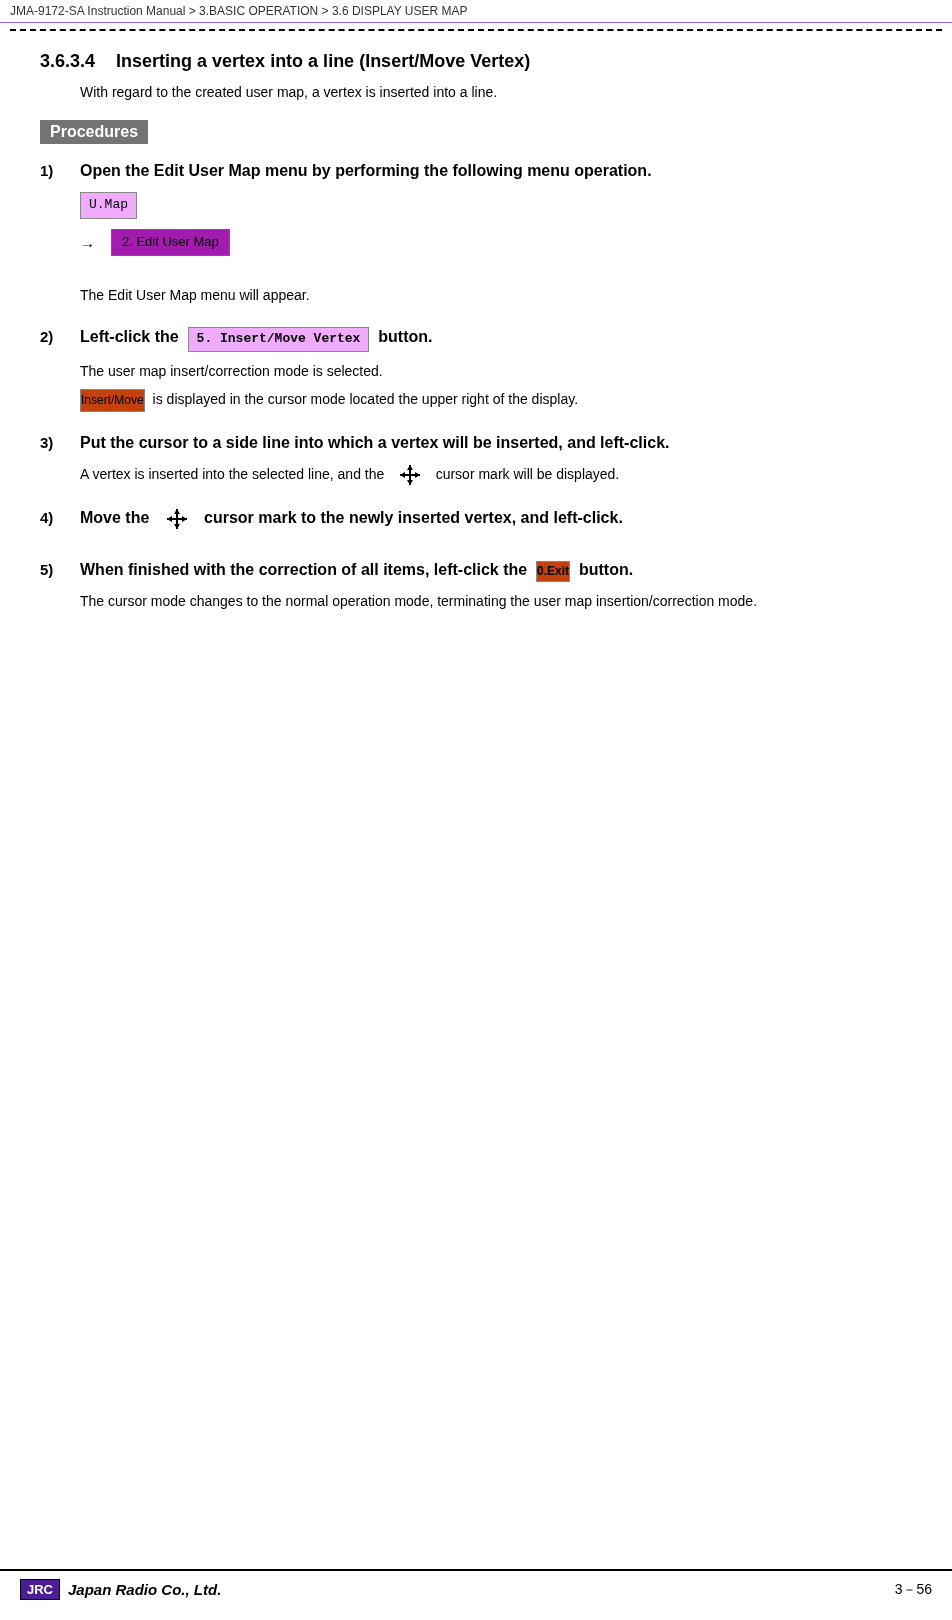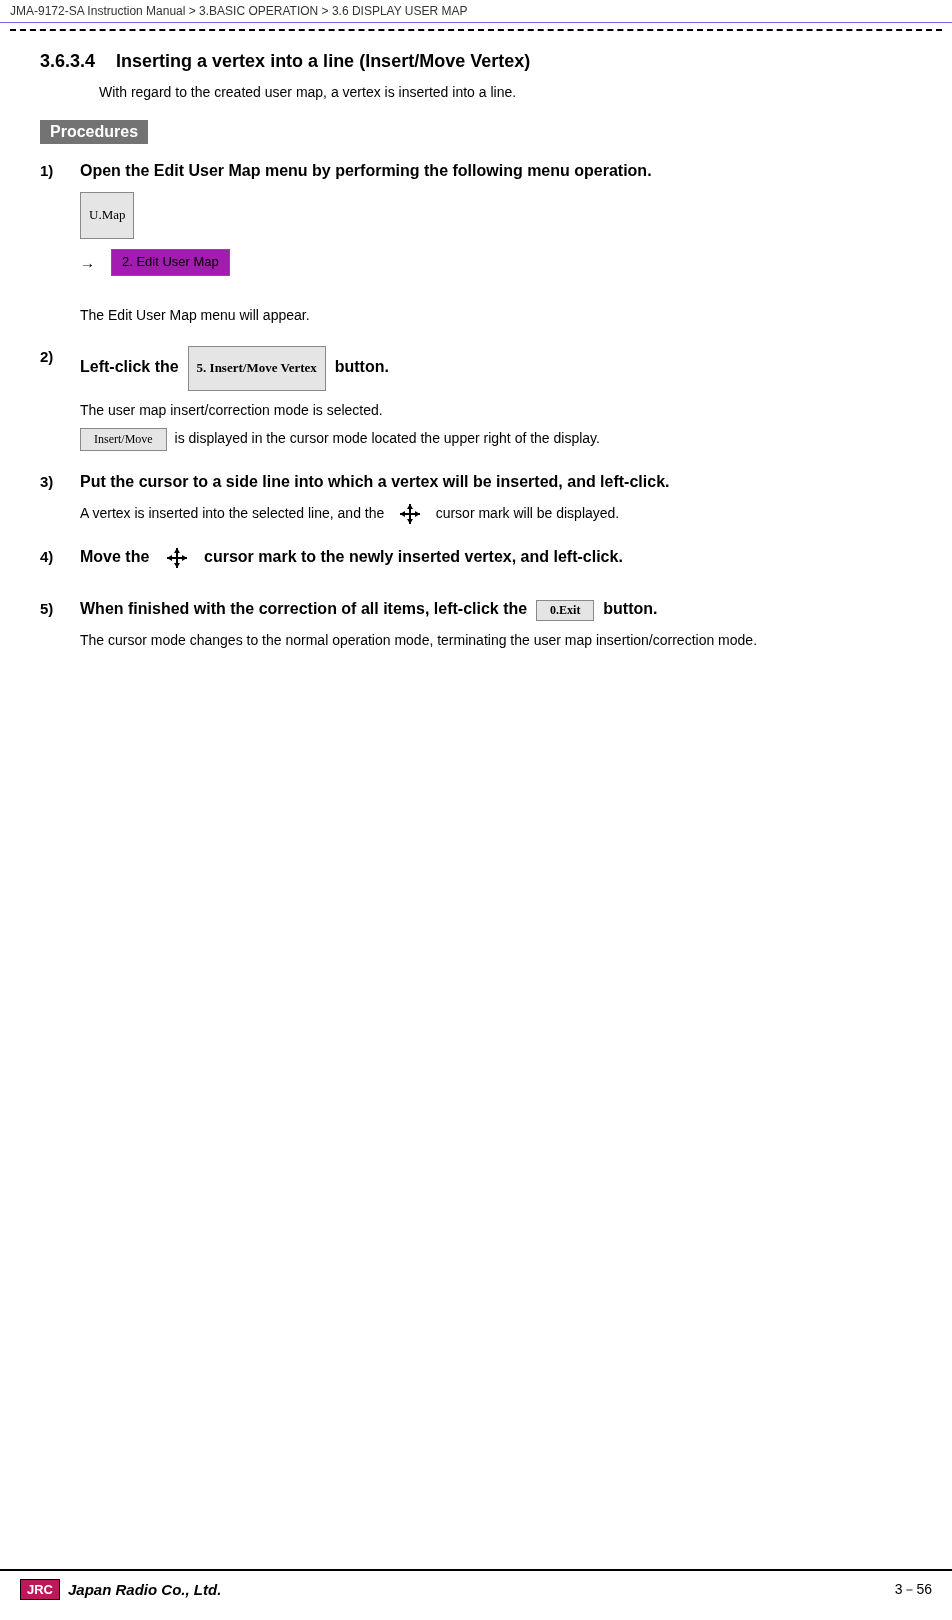--- a/index.html
+++ b/index.html
@@ -40,21 +40,21 @@
       margin-bottom: 12px;
     }
     .section-number {
       margin-right: 16px;
     }
 
     
     .intro-text {
       font-size: 14px;
       margin-bottom: 20px;
-      margin-left: 59px;
+      margin-left: 40px;
     }
 
     
     .procedures-label {
       display: inline-block;
       background: #737373;
       color: #fff;
       font-size: 16px;
       font-weight: bold;
       padding: 3px 10px;
@@ -89,43 +89,43 @@
     }
     .proc-body {
       font-size: 14px;
       color: #000;
       line-height: 1.6;
     }
 
     
     .ui-button {
       display: inline-block;
-      background: #e5e5e5;
+      background: #f0abfc;
       border: 1px solid #888;
-      padding: 12px 8px;
+      padding: 2px 8px;
       font-size: 13px;
-      font-family: Liberation Serif, serif;
+      font-family: Liberation Mono, monospace;
       color: #000;
     }
     .ui-button-dark {
       display: inline-block;
       background: #a21caf;
       border: 1px solid #666;
       padding: 2px 10px;
       font-size: 13px;
       font-family: Arial, sans-serif;
       color: #000;
     }
     .ui-button-small {
       display: inline-block;
-      background: #e5e5e5;
+      background: #c2410c;
       border: 1px solid #888;
-      padding: 1px 13px;
+      padding: 1px 0;
       font-size: 12px;
-      font-family: Liberation Serif, serif;
+      font-family: Liberation Sans, sans-serif;
       color: #000;
     }
 
     
     .menu-flow {
       display: flex;
       align-items: center;
       gap: 16px;
       margin: 10px 0 10px 0;
     }
@@ -165,21 +165,21 @@
       padding: 0 20px;
       border-top: 2px solid #000;
       padding-top: 8px;
     }
     .footer-logo {
       display: flex;
       align-items: center;
       gap: 8px;
     }
     .jrc-box {
-      background: #be185d;
+      background: #4c1d95;
       color: #fff;
       font-size: 13px;
       font-weight: bold;
       padding: 2px 6px;
       border: 1px solid #000;
     }
     .company-name {
       font-size: 15px;
       font-style: italic;
       font-weight: bold;

